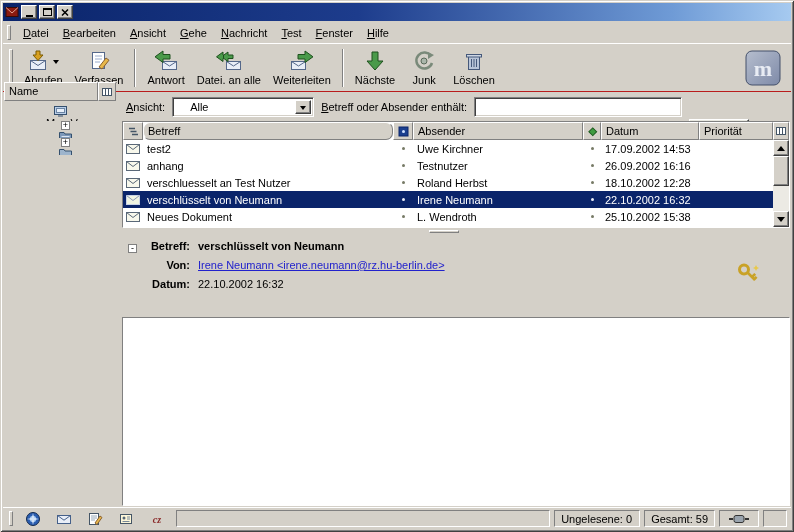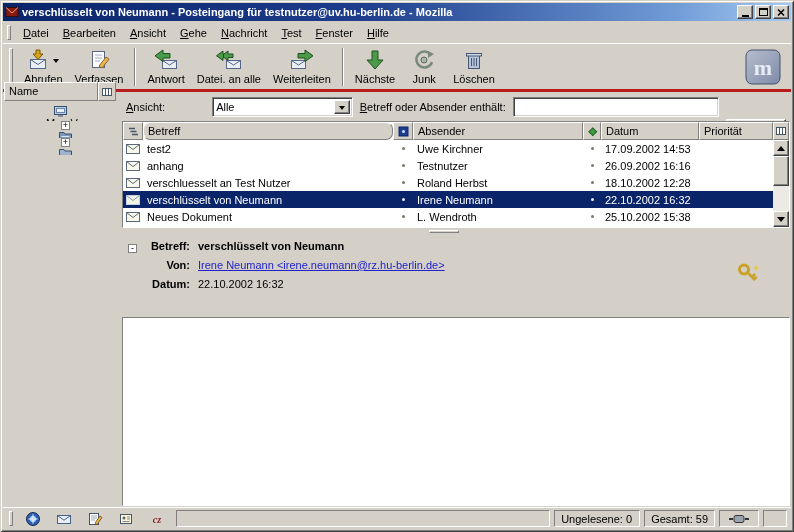--- a/index.html
+++ b/index.html
@@ -24,21 +24,21 @@
   .menubar { position:absolute; left:3px; top:22px; right:3px; height:21px; display:flex; align-items:center; padding-left:2px; }
   .grippy { width:4px; height:15px; margin:0 5px 0 2px; background:#d4d0c8;
     border:1px solid; border-color:#fff #808080 #808080 #fff; }
   .grippy.tall { height:38px; }
   .menu-item { padding:3px 7px; cursor:default; }
   .menu-label { display:inline-block; }
   .menu-label::first-letter { text-decoration:underline; }
 
   
   .toolbar { position:absolute; left:3px; top:43px; right:3px; height:49px; display:flex; align-items:center;
-    border-top:1px solid #fff; border-bottom:3px solid #b91c1c; padding:0 4px; }
+    border-top:1px solid #fff; border-bottom:1px solid #b91c1c; padding:0 4px; }
   .tbtn { display:flex; flex-direction:column; align-items:center; justify-content:center;
     min-width:46px; height:44px; padding:1px 6px; }
   .icn-row { display:flex; align-items:center; height:24px; }
   .tlabel { margin-top:1px; white-space:nowrap; }
   .dropmarker { width:11px; height:20px; display:flex; align-items:center; justify-content:center; }
   .dropmarker::after { content:''; border:3px solid transparent; border-top:4px solid #000; margin-top:4px; }
   .tsep { width:2px; height:38px; border-left:1px solid #808080; border-right:1px solid #fff; margin:0 5px; }
   .tspacer { flex:1; }
   .logo { margin-right:6px; }
 
@@ -59,21 +59,21 @@
 
   .v-splitter { position:absolute; left:116px; top:93px; width:6px; height:413px; background:#d4d0c8; }
 
   
   .filter-bar { position:absolute; left:122px; top:93px; right:4px; height:28px;
     display:flex; align-items:center; gap:7px; padding:0 4px; }
   .flabel { display:inline-block; white-space:nowrap; }
   .flabel::first-letter { text-decoration:underline; }
   .sunken { border:1px solid; border-color:#808080 #fff #fff #808080;
     box-shadow:inset 1px 1px 0 #404040, inset -1px -1px 0 #d4d0c8; background:#fff; }
-  .combo { width:142px; height:20px; position:relative; display:flex; align-items:center; padding-left:3px;margin-left:40px; }
+  .combo { width:142px; height:20px; position:relative; display:flex; align-items:center; padding-left:17px; }
   .combo-btn { position:absolute; right:2px; top:2px; bottom:2px; width:16px; background:#d4d0c8;
     border:1px solid; border-color:#fff #404040 #404040 #fff; box-shadow:inset -1px -1px 0 #808080;
     display:flex; align-items:center; justify-content:center; }
   .combo-btn::after { content:''; border:3px solid transparent; border-top:4px solid #000; margin-top:4px; }
   .search-input { width:208px; height:20px; padding:0 4px; font:11px "Liberation Sans",sans-serif; outline:none; }
   .btn { background:#d4d0c8; border:1px solid; border-color:#fff #404040 #404040 #fff;
     box-shadow:inset -1px -1px 0 #808080, inset 1px 1px 0 #e8e8e0; height:21px; padding:0 12px;
     font:11px "Liberation Sans",sans-serif; }
   .btn:disabled { color:#808080; text-shadow:1px 1px 0 #fff;margin-top:44px; }
 
@@ -143,21 +143,20 @@
 
 <div class="window">
 
   <div class="titlebar">
     <span>
       <svg width="14" height="14">
           <rect x="1" y="2.5" width="12" height="9" fill="#8a1a10" stroke="#3a0a06"></rect>
           <path d="M1 2.5 L7 8 L13 2.5" fill="none" stroke="#e0a090"></path>
         </svg>
     </span>
-    <span class="title-text">verschlüsselt von Neumann - Posteingang für testnutzer@uv.hu-berlin.de - Mozilla</span>
     <span class="winbtn">
         <span class="g-min"></span>
       </span>
     <span class="winbtn">
         <span class="g-max"></span>
       </span>
     <span class="winbtn">
       <svg width="8" height="7">
           <path d="M1 0.5 L7 6.5 M7 0.5 L1 6.5" stroke="#000" stroke-width="1.5"></path>
         </svg>

